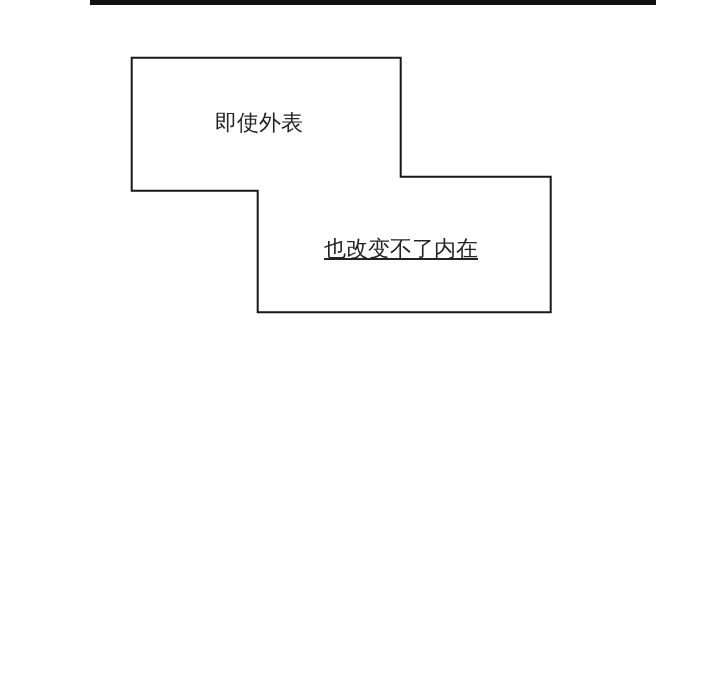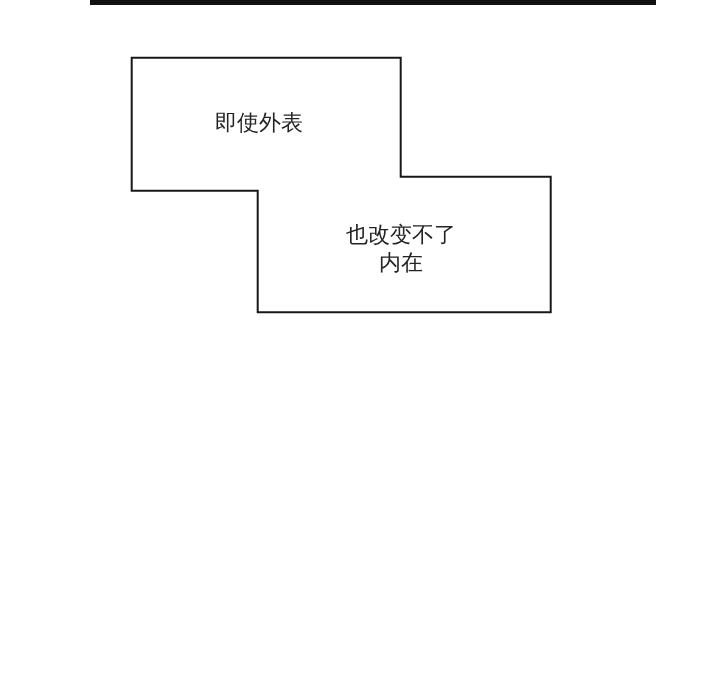--- a/index.html
+++ b/index.html
@@ -25,21 +25,21 @@
   }
   .bubble-svg {
     position: absolute;
     left: 0;
     top: 0;
     display: block;
   }
   .bubble-text {
     position: absolute;
     display: flex;
-    flex-direction: column;
+    flex-direction: row;
     justify-content: center;
     align-items: center;
     text-align: center;
     font-size: 22px;
     color: #242424;
     white-space: nowrap;
   }
   .bubble-text-1 {
     left: 132px;
     top: 58px;
@@ -48,20 +48,21 @@
     line-height: 27px;
     transform: translate(-7px, -2px);
   }
   .bubble-text-2 {
     left: 258px;
     top: 177px;
     width: 292px;
     height: 135px;
     line-height: 28px;
     transform: translate(-3px, 4px);
+    text-decoration: underline;
   }
 </style>
 </head>
 <body>
 
 <div class="canvas">
 
   <div class="panel-divider"></div>
 
   <svg class="bubble-svg" width="720" height="700" viewBox="0 0 720 700">

